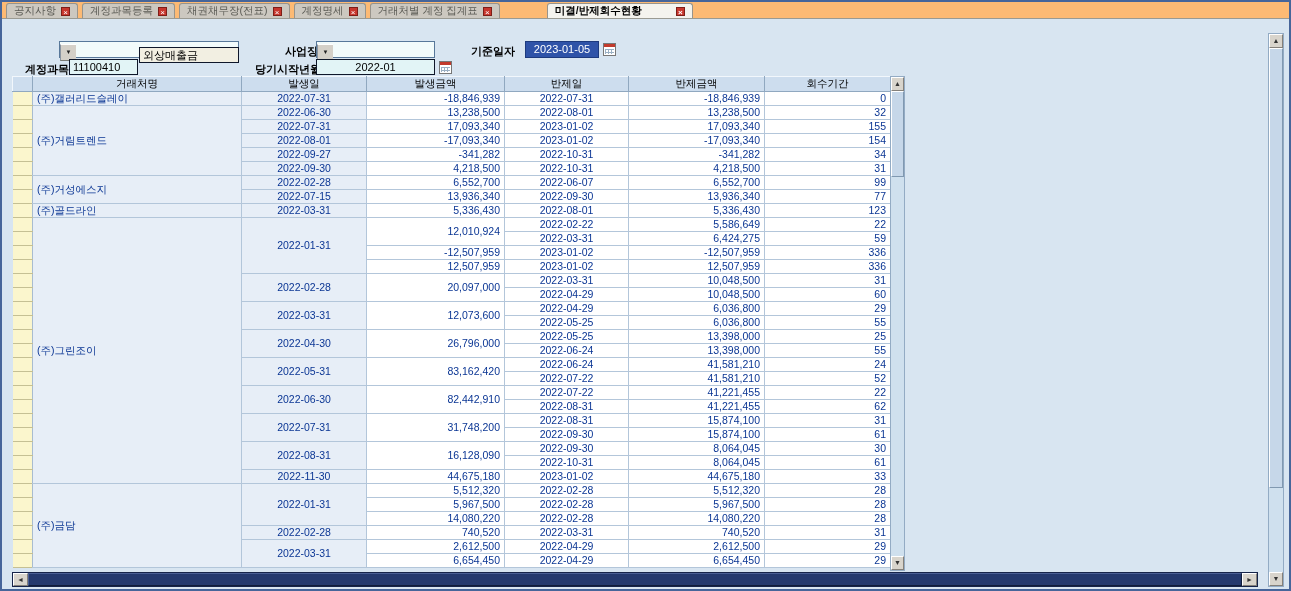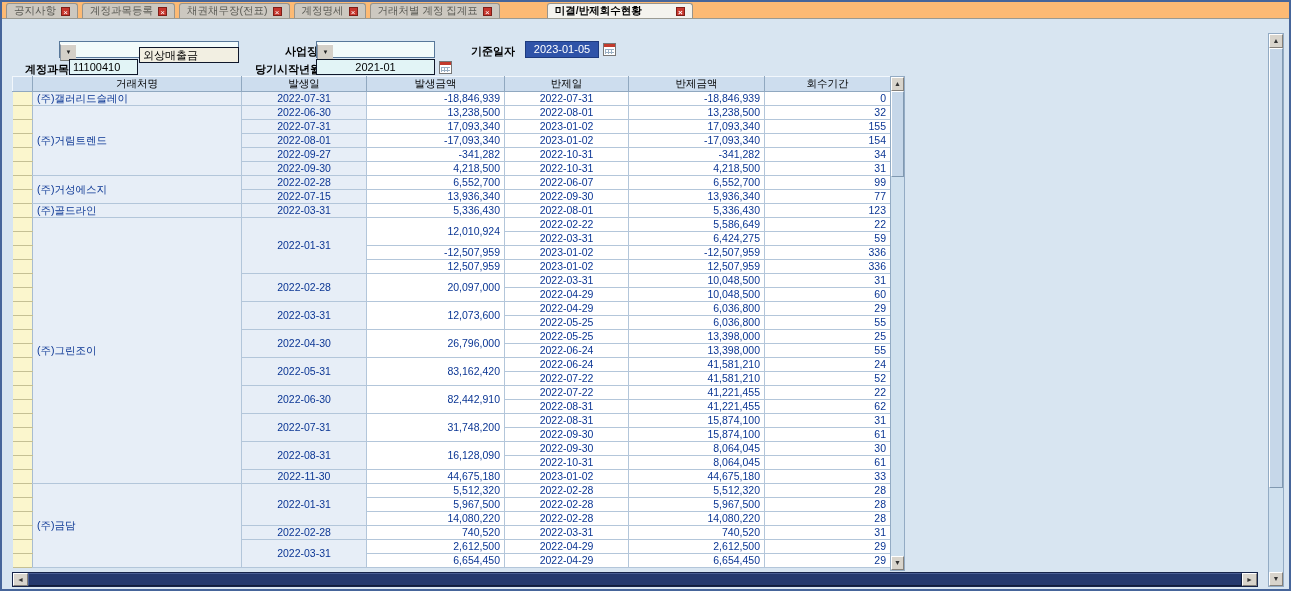--- a/index.html
+++ b/index.html
@@ -103,21 +103,21 @@
       <span class="combo-btn">▼</span>
     </div>
     <span class="f-label" style="left:469px;top:11px;">기준일자</span>
     <div class="field selected" style="left:523px;top:8px;width:74px;height:17px;">2023-01-05</div>
     <div class="cal" style="left:601px;top:10px;"></div>
 
     <span class="f-label" style="left:23px;top:29px;font-family:Liberation Serif, serif;">계정과목</span>
     <div class="field" style="left:67px;top:26px;width:69px;height:16px;">11100410</div>
     <div class="field beige" style="left:137px;top:14px;width:100px;height:16px;">외상매출금</div>
     <span class="f-label" style="left:253px;top:29px;">당기시작년월</span>
-    <div class="field center" style="left:314px;top:26px;width:119px;height:16px;">2021-01</div>
+    <div class="field center" style="left:314px;top:26px;width:119px;height:16px;">2022-01</div>
     <div class="cal" style="left:437px;top:28px;"></div>
   </div>
 
   <div class="gridwrap">
     <table>
       <colgroup>
         <col style="width:20px">
           <col style="width:209px">
           <col style="width:125px">
           <col style="width:138px">

